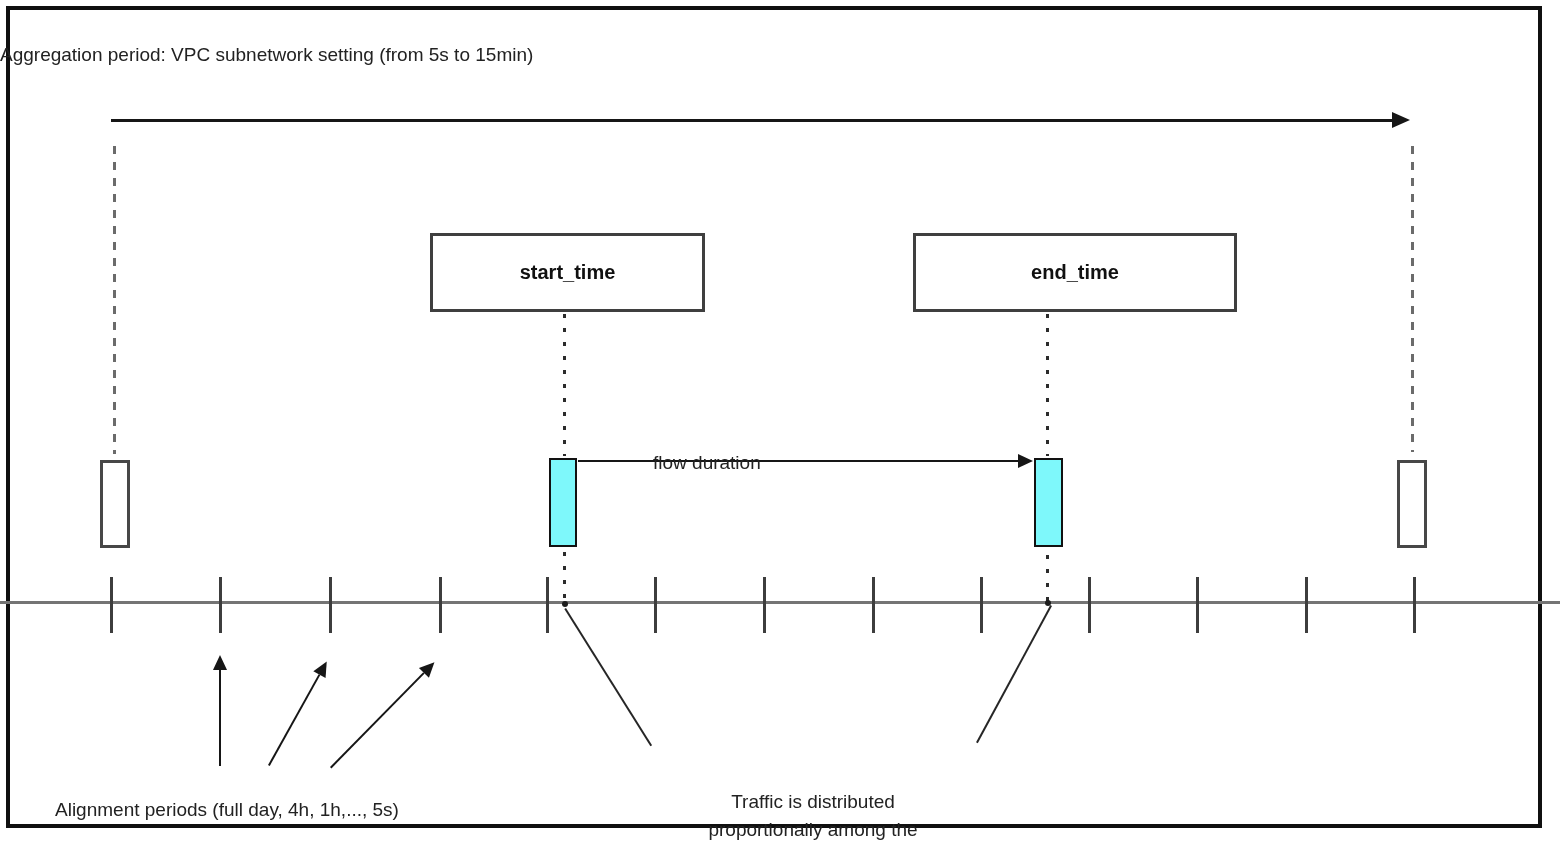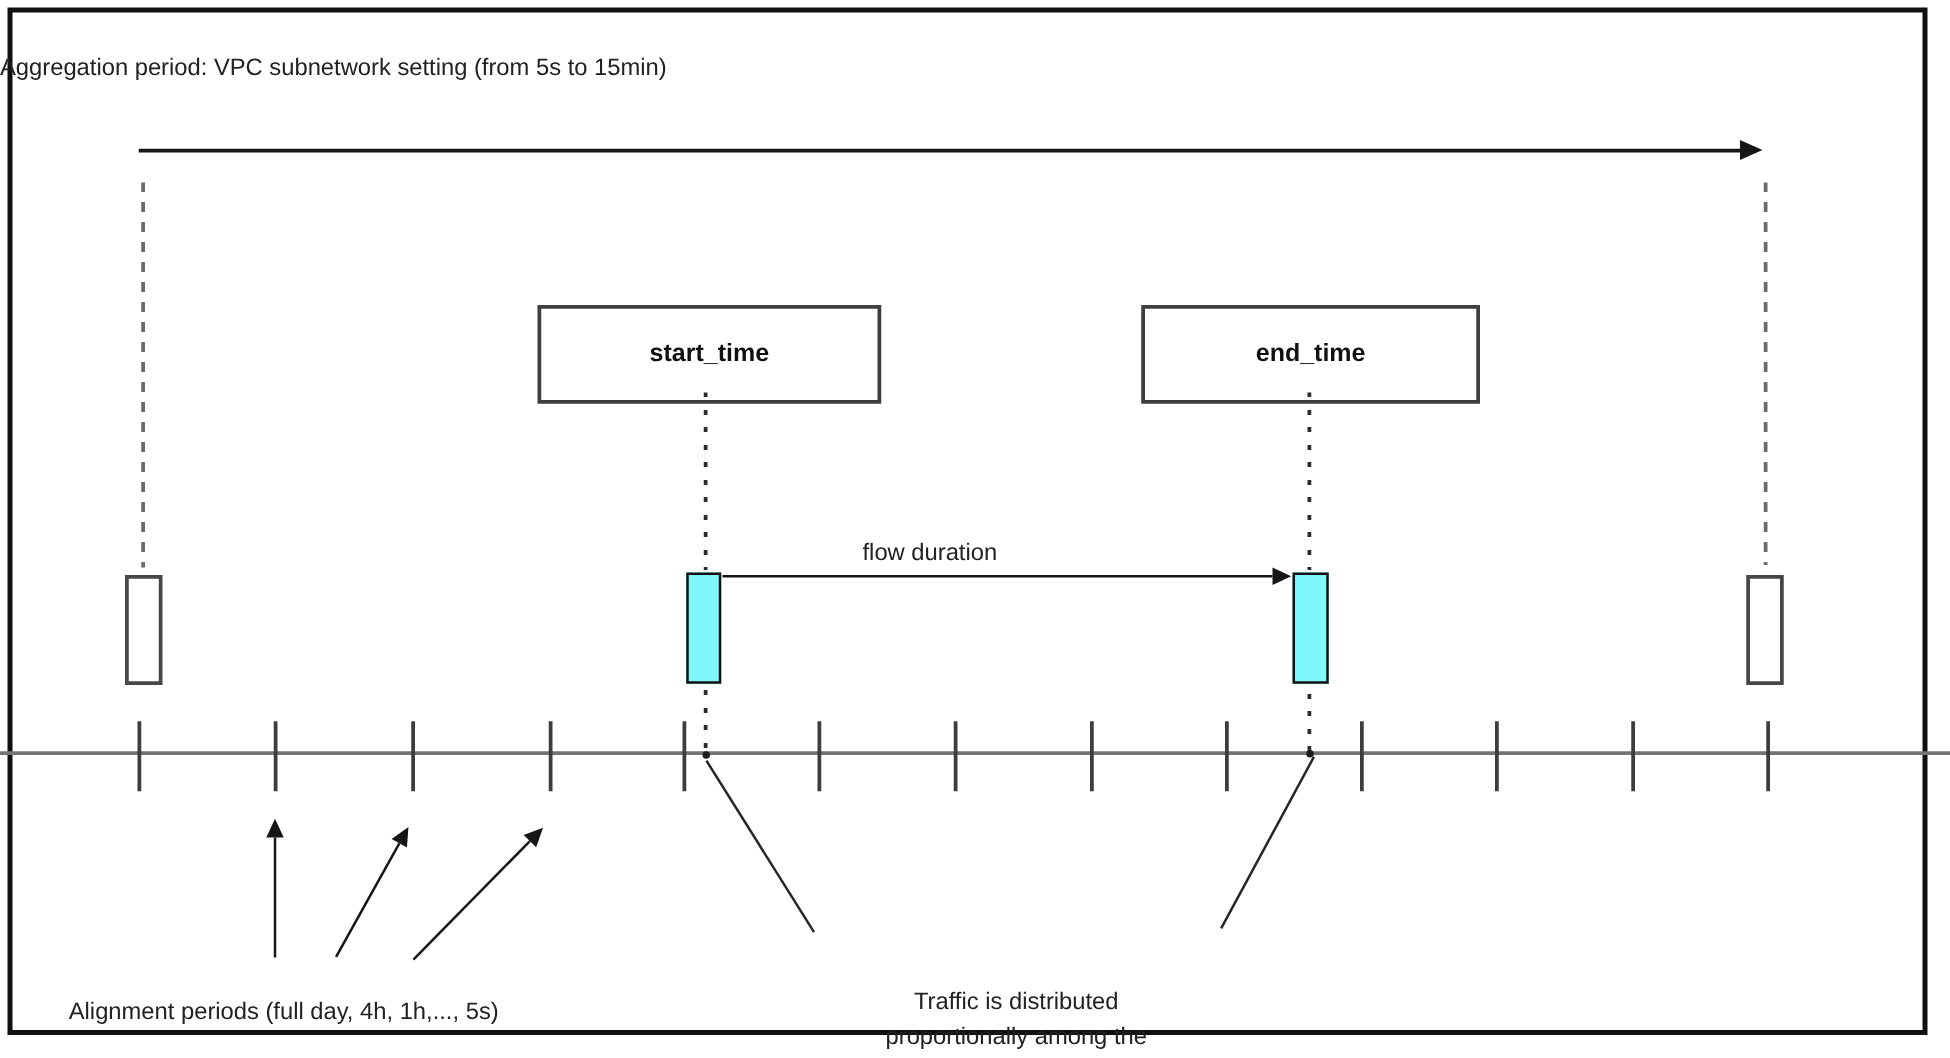--- a/index.html
+++ b/index.html
@@ -45,21 +45,21 @@
     background:repeating-linear-gradient(to bottom,#6b6b6b 0 8px,transparent 8px 16px);
   }
   .vdot{
     width:3px;
     background:repeating-linear-gradient(to bottom,#2b2b2b 0 4px,transparent 4px 14px);
   }
   
   .node-box{
     border:3px solid #3f3f3f;background:#fff;box-sizing:border-box;
     display:flex;align-items:center;justify-content:center;
-    font-weight:bold;font-size:20px;color:#111;margin-top:11px;
+    font-weight:bold;font-size:20px;color:#111;
   }
   
   .slot{
     width:30px;height:88px;box-sizing:border-box;
     border:3px solid #474747;background:#fff;
   }
   .slot.cyan{border:2px solid #121212;}
   
   #timeline{left:0;top:601px;width:1560px;height:3px;background:#747474;}
   .tick{
@@ -86,35 +86,35 @@
   <div id="title" class="abs">Aggregation period: VPC subnetwork setting (from 5s to 15min)</div>
 
   <div class="abs arrow-line" style="left:111px;top:119px;width:1282px;"></div>
 
   <div class="abs vdash" style="left:113px;top:146px;height:308px;"></div>
   <div class="abs vdash" style="left:1411px;top:146px;height:306px;"></div>
 
   <div class="abs node-box" style="left:430px;top:233px;width:275px;height:79px;">
     <span>start_time</span>
   </div>
-  <div class="abs node-box" style="left:913px;top:233px;width:271px;height:79px;">
+  <div class="abs node-box" style="left:913px;top:233px;width:324px;height:79px;">
     <span>end_time</span>
   </div>
 
   <div class="abs vdot" style="left:563px;top:314px;height:142px;"></div>
   <div class="abs vdot" style="left:1046px;top:314px;height:142px;"></div>
 
   <div class="abs slot" style="left:100px;top:460px;"></div>
   <div class="abs slot" style="left:1397px;top:460px;"></div>
 
   <div class="abs slot cyan" style="left: 549px; top: 458px; width: 28px; height: 89px; background: rgb(126, 248, 251);"></div>
   <div class="abs slot cyan" style="left: 1034px; top: 458px; width: 29px; height: 89px; background: rgb(126, 248, 251);"></div>
 
   <div class="abs arrow-line thin" style="left:578px;top:460px;width:440px;"></div>
-  <div class="abs lbl" style="left:653px;top:432px;width:300px;margin-left:37px;">flow duration</div>
+  <div class="abs lbl" style="left:653px;top:452px;width:300px;">flow duration</div>
 
   <div class="abs vdot" style="left:563px;top:552px;height:52px;"></div>
   <div class="abs vdot" style="left:1046px;top:555px;height:50px;"></div>
 
   <div id="timeline" class="abs"></div>
   <div id="ticks">
       <div class="tick" style="left: 110px;"></div>
       <div class="tick" style="left: 219px;"></div>
       <div class="tick" style="left: 329px;"></div>
       <div class="tick" style="left: 439px;"></div>

